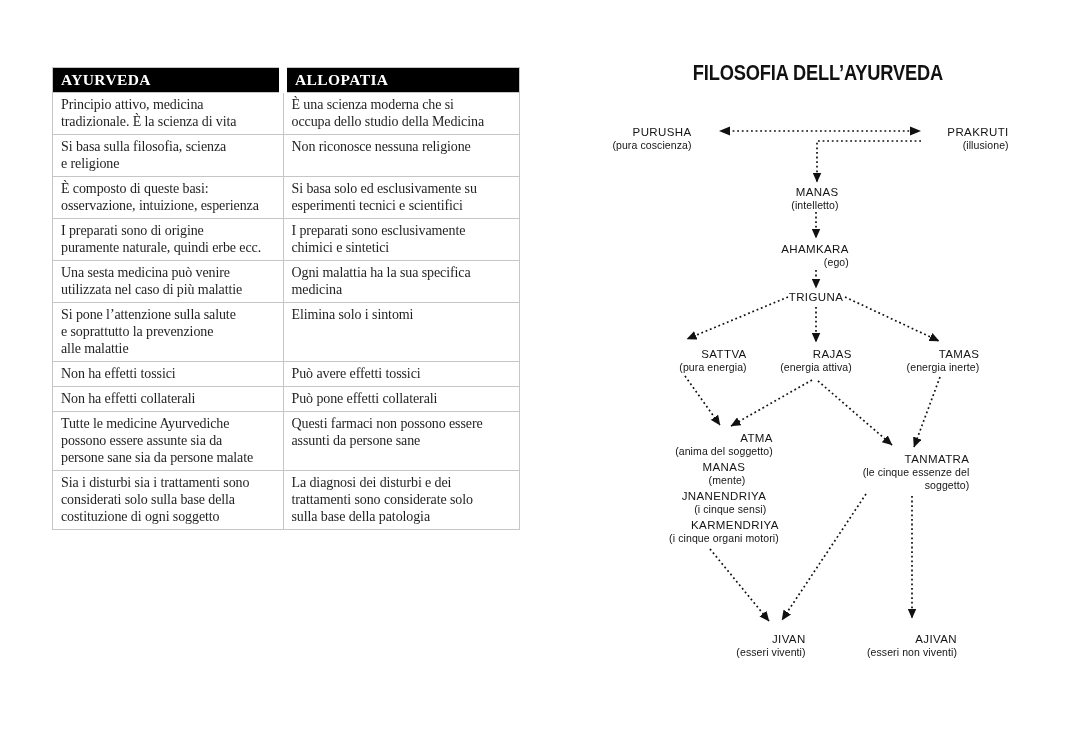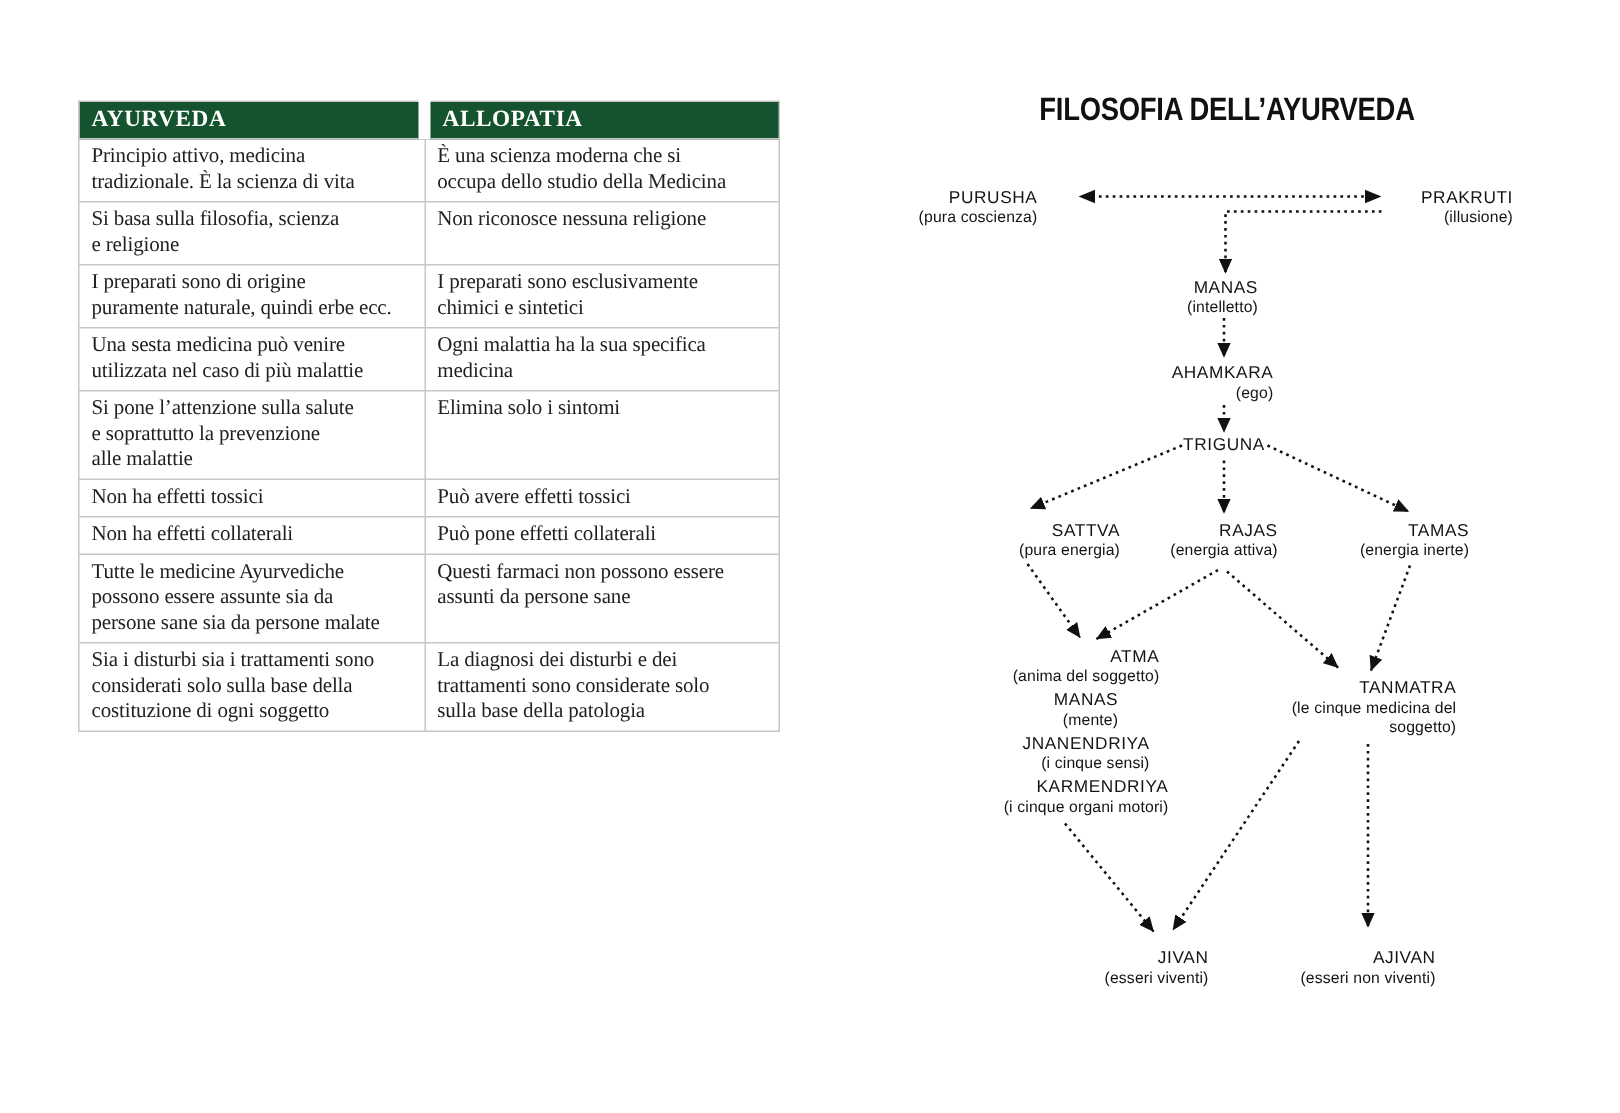--- a/index.html
+++ b/index.html
@@ -3,21 +3,21 @@
 <meta charset="utf-8">
 <style>
   html,body{margin:0;padding:0;background:#ffffff;}
   body{width:1080px;height:742px;position:relative;overflow:hidden;
        font-family:"Liberation Sans",sans-serif;}
 
   
   .cmp-wrap{position:absolute;left:52px;top:67px;}
   table.cmp{border-collapse:collapse;width:426px;table-layout:fixed;
             font-family:"Liberation Serif",serif;font-size:14px;color:#1f1f1f;}
-  table.cmp th{background:#14532d;color:#ffffff;text-align:left;
+  table.cmp th{background:#000000;color:#ffffff;text-align:left;
                font-size:15.5px;font-weight:bold;letter-spacing:0.4px;
                padding:3px 8px;height:18px;vertical-align:middle;}
   table.cmp th.col-a{width:210px;border-right:8px solid #ffffff;}
   table.cmp th.col-b{width:216px;}
   table.cmp td{border:1px solid #c6c6c6;vertical-align:top;
                padding:3px 2px 4px 8px;line-height:17px;
                white-space:pre-line;letter-spacing:-0.1px;}
   table.cmp{border:1px solid #c6c6c6;}
 
   
@@ -45,20 +45,26 @@
       <tr>
         <td>Principio attivo, medicina
 tradizionale. È la scienza di vita</td>
         <td>È una scienza moderna che si
 occupa dello studio della Medicina</td>
       </tr>
       <tr>
         <td>Si basa sulla filosofia, scienza
 e religione</td>
         <td>Non riconosce nessuna religione</td>
+      </tr>
+      <tr>
+        <td>È composto di queste basi:
+osservazione, intuizione, esperienza</td>
+        <td>Si basa solo ed esclusivamente su
+esperimenti tecnici e scientifici</td>
       </tr>
       <tr>
         <td>I preparati sono di origine
 puramente naturale, quindi erbe ecc.</td>
         <td>I preparati sono esclusivamente
 chimici e sintetici</td>
       </tr>
       <tr>
         <td>Una sesta medicina può venire
 utilizzata nel caso di più malattie</td>
@@ -170,21 +176,21 @@
 <div class="node" style="left:724px;top:490px">
   <div class="nlabel">JNANENDRIYA</div>
   <div class="nsub">(i cinque sensi)</div>
 </div>
 <div class="node" style="left:724px;top:519px">
   <div class="nlabel">KARMENDRIYA</div>
   <div class="nsub">(i cinque organi motori)</div>
 </div>
 <div class="node" style="left:916px;top:453px">
   <div class="nlabel">TANMATRA</div>
-  <div class="nsub">(le cinque medicina del</div>
+  <div class="nsub">(le cinque essenze del</div>
   <div class="nsub">soggetto)</div>
 </div>
 <div class="node" style="left:771px;top:633px">
   <div class="nlabel">JIVAN</div>
   <div class="nsub">(esseri viventi)</div>
 </div>
 <div class="node" style="left:912px;top:633px">
   <div class="nlabel">AJIVAN</div>
   <div class="nsub">(esseri non viventi)</div>
 </div>

